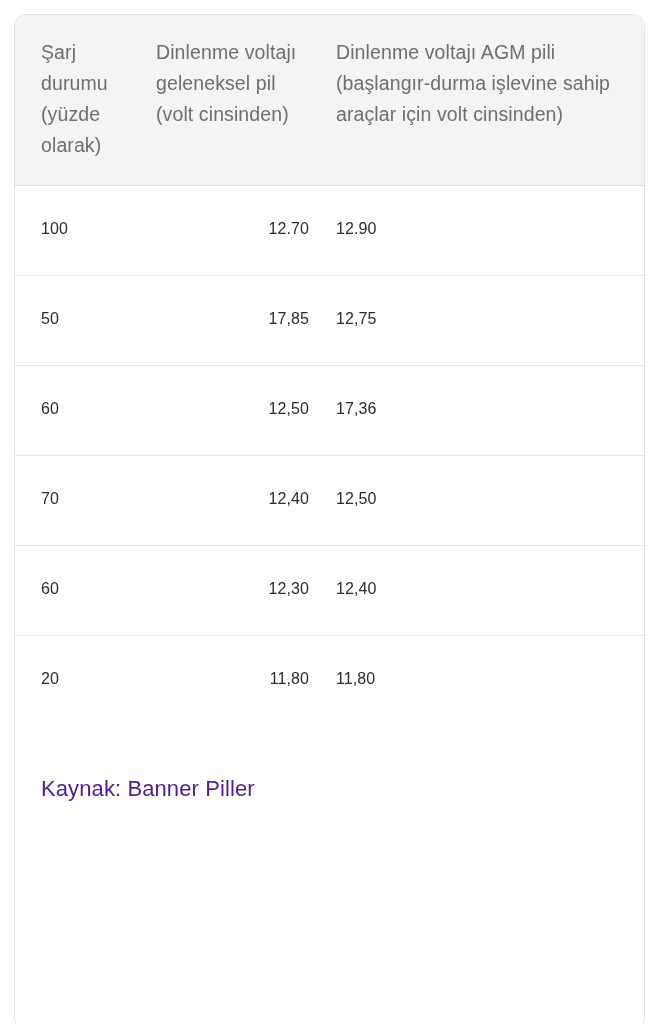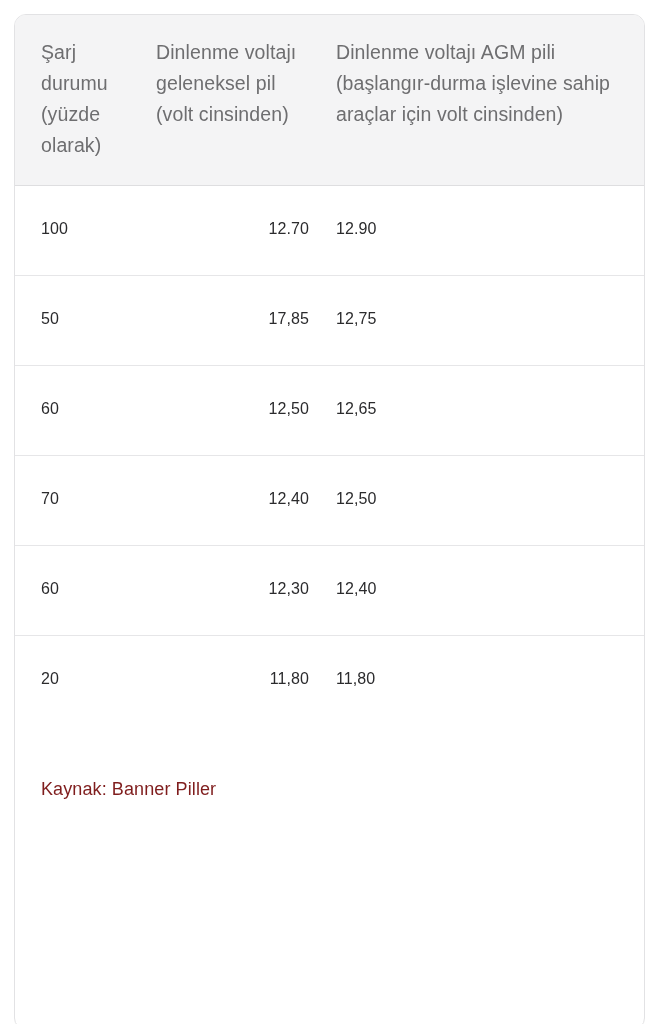--- a/index.html
+++ b/index.html
@@ -75,23 +75,23 @@
     height: 27px;
   }
   tbody td.col2 { padding-left: 15px; text-align: right; }
   tbody td.col3 { padding-left: 15px; }
 
   tbody tr:last-child td {
     border-bottom: none;
   }
 
   .table-footer {
-    font-size: 18px;
+    font-size: 22px;
     line-height: 24px;
-    color: #7f1d1d;
+    color: #4c1d95;
     padding: 52px 26px 20px 26px;
     letter-spacing: 0.1px;
   }
 </style>
 </head>
 <body>
 
 <div class="page">
 
   <div class="table-card">
@@ -118,21 +118,21 @@
           <td class="col3">12.90</td>
         </tr>
         <tr>
           <td class="col1">50</td>
           <td class="col2">17,85</td>
           <td class="col3">12,75</td>
         </tr>
         <tr>
           <td class="col1">60</td>
           <td class="col2">12,50</td>
-          <td class="col3">12,65</td>
+          <td class="col3">17,36</td>
         </tr>
         <tr>
           <td class="col1">70</td>
           <td class="col2">12,40</td>
           <td class="col3">12,50</td>
         </tr>
         <tr>
           <td class="col1">60</td>
           <td class="col2">12,30</td>
           <td class="col3">12,40</td>

